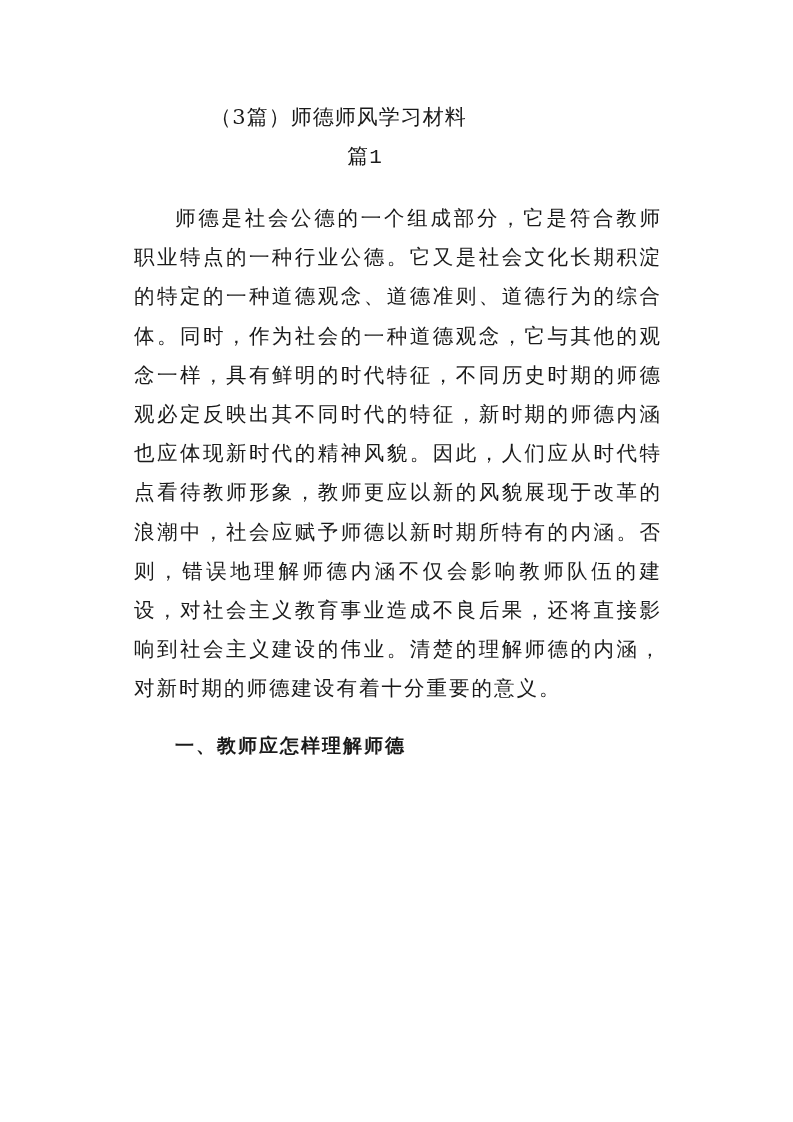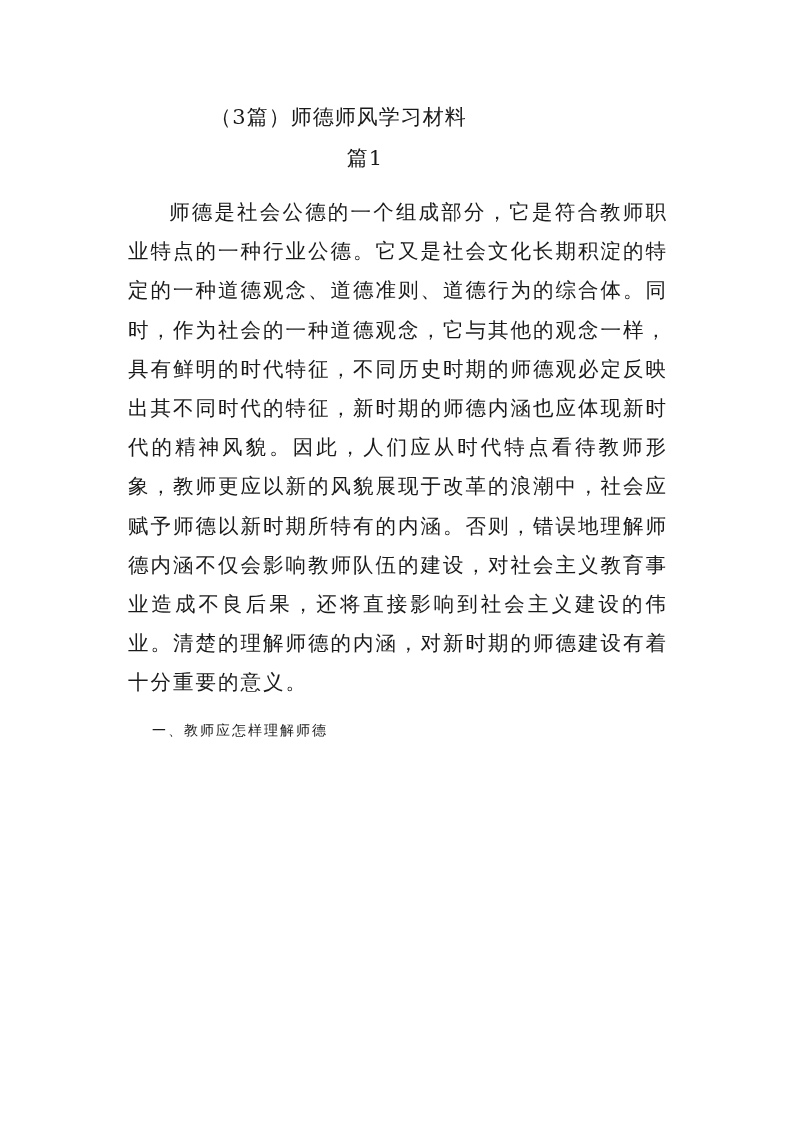--- a/index.html
+++ b/index.html
@@ -2,25 +2,25 @@
 <html><head>
 <meta charset="utf-8">
 <style>
   html, body { margin: 0; padding: 0; background: #ffffff; }
   body { width: 793px; height: 1122px; overflow: hidden; position: relative;
          font-family: "DejaVu Serif", "Liberation Serif", serif; color: #1a1a1a; }
   .page { position: absolute; left: 0; top: 0; width: 793px; height: 1122px; background: #fff; }
   .title { position: absolute; left: 0; width: 677px; top: 101px; text-align: center;
            font-size: 21px; line-height: 32px; letter-spacing: 1px; }
   .subtitle { position: absolute; left: 0; width: 730px; top: 142px; text-align: center;
-              font-size: 21px; line-height: 32px; letter-spacing: 1px; }
+              font-size: 21px; line-height: 32px; letter-spacing: 1px; font-family: Liberation Mono, monospace; }
   .body { position: absolute; left: 120px; top: 185px; width: 556px; }
-  .para { margin: 8px; font-size: 20.5px; line-height: 39.2px; text-align: justify;
+  .para { margin: 14px; font-size: 20.5px; line-height: 39.2px; text-align: justify;
           text-align-last: left; letter-spacing: 2px; text-indent: 2em; word-break: break-all; }
-  .heading { margin: 4px; font-size: 14px; line-height: 39.2px; letter-spacing: 2px; text-indent: 2em; }
+  .heading { margin: 17px; font-size: 19px; line-height: 39.2px; letter-spacing: 2px; text-indent: 2em; font-weight: bold; }
 </style>
 </head>
 <body>
 
 <div class="page">
   <div class="title">（3篇）师德师风学习材料</div>
   <div class="subtitle">篇1</div>
   <div class="body">
     <p class="para">师德是社会公德的一个组成部分，它是符合教师职业特点的一种行业公德。它又是社会文化长期积淀的特定的一种道德观念、道德准则、道德行为的综合体。同时，作为社会的一种道德观念，它与其他的观念一样，具有鲜明的时代特征，不同历史时期的师德观必定反映出其不同时代的特征，新时期的师德内涵也应体现新时代的精神风貌。因此，人们应从时代特点看待教师形象，教师更应以新的风貌展现于改革的浪潮中，社会应赋予师德以新时期所特有的内涵。否则，错误地理解师德内涵不仅会影响教师队伍的建设，对社会主义教育事业造成不良后果，还将直接影响到社会主义建设的伟业。清楚的理解师德的内涵，对新时期的师德建设有着十分重要的意义。</p>
     <p class="heading">一、教师应怎样理解师德</p>

